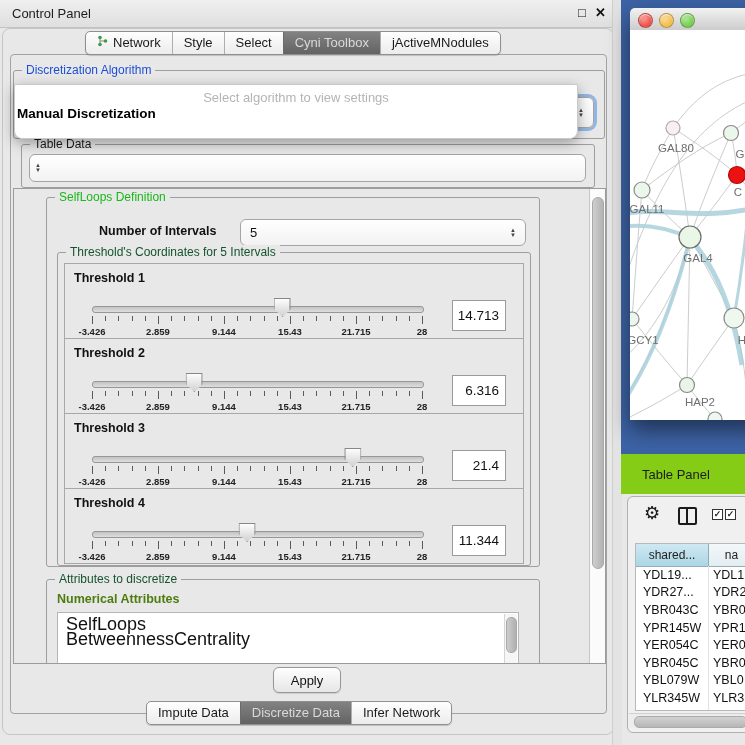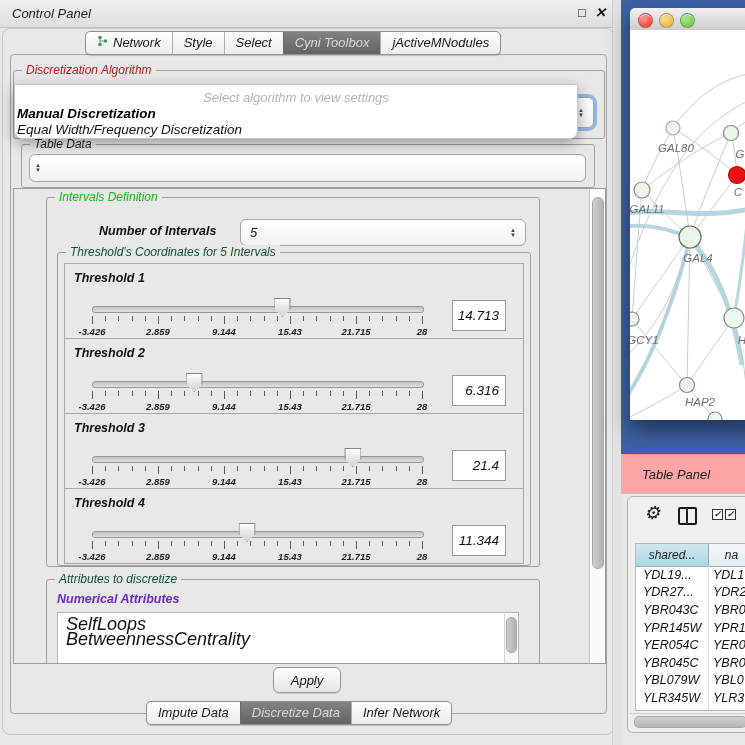--- a/index.html
+++ b/index.html
@@ -1,18 +1,18 @@
 <!DOCTYPE html>
 <html><head>
 <meta charset="utf-8">
 <style>
   html,body{margin:0;padding:0;}
   body{width:745px;height:745px;position:relative;overflow:hidden;background:#e8e8e8;
        font-family:"Liberation Sans",sans-serif;-webkit-font-smoothing:antialiased;}
-  .abs{position:absolute;font-style:italic;}
+  .abs{position:absolute;}
 
   
   #titlebar{left:0;top:0;width:612px;height:27px;background:linear-gradient(#efefef,#dfdfdf);
             border-bottom:1px solid #c2c2c2;}
   #titlebar .ttl{left:12px;top:6px;font-size:13px;color:#1d1d1d;}
   .winbtn{top:5px;font-size:13px;color:#111;}
 
   
   .segwrap{display:flex;border:1px solid #8f8f8f;border-radius:5px;overflow:hidden;
            background:linear-gradient(#fefefe,#ececec);box-shadow:0 1px 1px rgba(0,0,0,.18);}
@@ -26,21 +26,21 @@
   
   #outerbox{left:2px;top:28px;width:610px;height:705px;border:1px solid #c6c6c6;border-radius:8px;}
   #tabbox{left:10px;top:54px;width:595px;height:658px;border:1px solid #a3a3a3;border-radius:4px;background:#e8e8e8;}
 
   
   .gbox{border:1px solid #9e9e9e;border-radius:3px;}
   .gtitle{position:absolute;top:-8px;left:8px;background:#e8e8e8;padding:0 4px;font-size:12px;}
   .t-green{color:#18b818;}
   .t-blue{color:#14532d;}
   .t-black{color:#1a1a1a;}
-  .t-dim{color:#b91c1c;}
+  .t-dim{color:#1d4ed8;}
 
   
   .combo{background:linear-gradient(#ffffff,#f2f2f2);border:1px solid #a5a5a5;border-radius:6px;
          font-size:13px;color:#111;display:flex;align-items:center;}
   .combo .cval{padding-left:9px;flex:1;}
   .combo .arrows{width:16px;display:flex;flex-direction:column;align-items:center;line-height:5px;
                  font-size:6px;color:#444;padding-right:4px;}
   .combo.focus{box-shadow:0 0 0 3px rgba(100,155,222,.65);}
 
   
@@ -71,21 +71,21 @@
   .ticks{position:absolute;left:27px;top:52px;width:330px;height:9px;}
   .tick{position:absolute;top:0;width:1px;height:5px;background:#5a5a5a;}
   .tick.major{height:8px;}
   .ticklabels{position:absolute;left:27px;top:62px;width:330px;height:11px;}
   .ticklabel{position:absolute;transform:translateX(-50%);font-size:9.5px;font-weight:bold;color:#222;white-space:nowrap;}
   .valbox{position:absolute;right:17px;top:36px;width:54px;height:31px;background:#fff;border:1px solid #9a9a9a;
           font-size:13.5px;color:#111;display:flex;align-items:center;justify-content:flex-end;padding-right:6px;box-sizing:border-box;}
 
   
   #attrbox{left:32px;top:390px;width:492px;height:110px;}
-  #attr-sub{left:10px;top:12px;font-size:12.5px;font-weight:bold;color:#6d28d9;position:absolute;}
+  #attr-sub{left:10px;top:12px;font-size:12.5px;font-weight:bold;color:#4d7c0f;position:absolute;}
   #attrlist{position:absolute;left:10px;top:32px;width:460px;height:52px;background:#fff;border:1px solid #b5b5b5;overflow:hidden;}
   .attritem{font-size:18px;color:#111;padding:1px 0 1px 8px;height:13px;}
   #attrscroll{position:absolute;right:1px;top:1px;width:12px;height:50px;background:#f6f6f6;border-left:1px solid #d5d5d5;}
   #attrscroll .thumb{position:absolute;left:1px;top:3px;width:9px;height:34px;border-radius:5px;
                      background:linear-gradient(90deg,#cdcdcd,#b0b0b0);border:1px solid #a8a8a8;}
 
   
   #applybtn{left:273px;top:667px;width:66px;height:24px;border:1px solid #979797;border-radius:6px;
             background:linear-gradient(#fefefe,#e6e6e6);font-size:13px;color:#111;
             display:flex;align-items:center;justify-content:center;box-shadow:0 1px 1px rgba(0,0,0,.12);}
@@ -93,21 +93,21 @@
   
   #divider{left:612px;top:0;width:9px;height:745px;background:#e3e3e3;border-left:1px solid #cfcfcf;}
   #bluebg{left:621px;top:0;width:124px;height:454px;background:#3d63a6;}
   #macwin{left:630px;top:8px;width:135px;height:412px;border-radius:5px 5px 0 0;
           box-shadow:0 10px 22px rgba(0,0,0,.5);}
   #mactitle{position:absolute;left:0;top:0;right:0;height:22px;border-radius:5px 5px 0 0;
             background:linear-gradient(#f2f2f2,#cccccc);border-bottom:1px solid #9e9e9e;}
   .light{position:absolute;top:4.5px;width:13px;height:13px;border-radius:50%;box-shadow:inset 0 1px 1px rgba(255,255,255,.7);}
   #netcanvas{position:absolute;left:0;top:22px;width:135px;height:390px;background:#fff;overflow:hidden;}
 
-  #tp-titlebar{left:621px;top:454px;width:124px;height:40px;background:#fca5a5;}
+  #tp-titlebar{left:621px;top:454px;width:124px;height:40px;background:#84cc16;}
   #tp-titlebar .ttl{left:21px;top:13px;font-size:13px;color:#1d1d1d;}
   #tpanel{left:627px;top:496px;width:125px;height:235px;background:#f0f0f0;border:1px solid #b0b0b0;border-radius:6px 0 0 6px;}
   #gearicon{position:absolute;left:16px;top:5px;font-size:18px;color:#1a1a1a;}
   #colicon{position:absolute;left:50px;top:10px;width:15px;height:14px;border:2px solid #1a1a1a;border-radius:2px;}
   #colicon:after{content:"";position:absolute;left:6px;top:0;bottom:0;width:2px;background:#1a1a1a;}
   .chk{position:absolute;top:12px;width:9px;height:9px;border:1.5px solid #333;background:#fff;font-size:9px;
        line-height:9px;text-align:center;color:#222;font-weight:bold;}
   #ttable{position:absolute;left:7px;top:46px;width:118px;height:166px;background:#fff;border:1px solid #b8b8b8;border-right:none;overflow:hidden;}
   .thead{display:flex;height:22px;border-bottom:1px solid #9aacb4;}
   .thcell{font-size:12px;color:#222;display:flex;align-items:center;justify-content:center;box-sizing:border-box;}
@@ -161,33 +161,32 @@
   <span class="gtitle t-dim">Discretization Algorithm</span>
   <div class="combo focus abs" style="left:8px;top:26px;right:10px;height:29px;">
     <span class="cval"></span>
     <span class="arrows">▲<br>▼</span>
   </div>
 </div>
 
 <div class="abs" id="popup">
   <div class="ph">Select algorithm to view settings</div>
   <div class="opt1">Manual Discretization</div>
-  <div class="opt2">Equal Width/Frequency Discretization</div>
 </div>
 
 <div class="abs gbox" style="left:21px;top:144px;width:572px;height:42px;">
   <span class="gtitle t-black">Table Data</span>
   <div class="combo abs" style="left:7px;top:9px;right:8px;height:26px;">
     <span class="arrows">▲<br>▼</span>
   </div>
 </div>
 
 <div class="abs" id="scrollpane">
   <div class="abs gbox" id="intervalbox">
-    <span class="gtitle t-green">Intervals Definition</span>
+    <span class="gtitle t-green">SelfLoops Definition</span>
     <div class="abs" id="noi-label">Number of Intervals</div>
     <div class="combo abs" id="noi-combo">
       <span class="cval">5</span>
       <span class="arrows">▲<br>▼</span>
     </div>
     <div class="abs gbox" id="threshbox">
       <span class="gtitle t-blue">Threshold's Coordinates for 5 Intervals</span>
       <div id="thresh-container">
           <div class="thpanel" style="top: 10px;">
             <div class="tlabel">Threshold 1</div>

